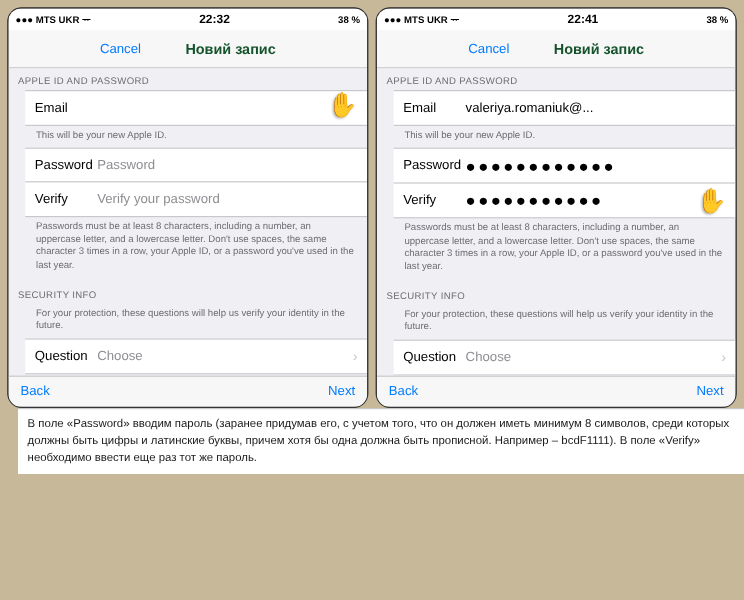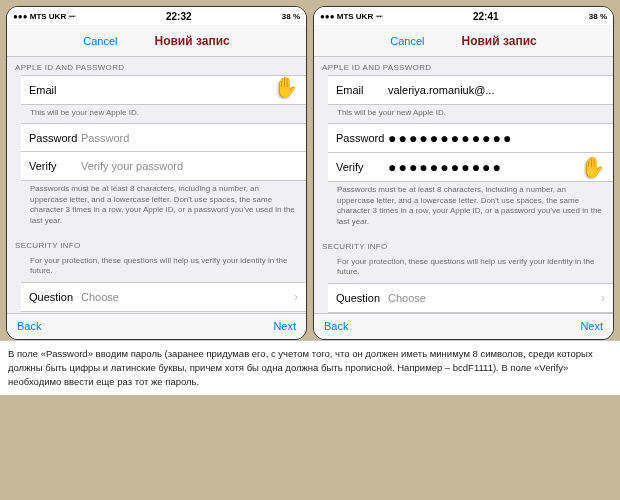--- a/index.html
+++ b/index.html
@@ -71,21 +71,21 @@
       padding: 4px 8px;
       height: 32px;
     }
     .nav-cancel {
       color: #007aff;
       font-size: 11px;
     }
     .nav-title {
       font-size: 12px;
       font-weight: 600;
-      color: #7f1d1d;
+      color: #14532d;
       margin-left: 37px;
     }
     .nav-next {
       color: #007aff;
       font-size: 11px;
       font-weight: 600;
     }
 
     
     .content-area {
@@ -182,20 +182,21 @@
 
     
     .bottom-text {
       background: #fff;
       padding: 6px 8px;
       font-size: 9.5px;
       color: #1a1a1a;
       line-height: 1.5;
       border-top: 1px solid #c8c7cc;
       flex-shrink: 0;
+      margin-left: 15px;
     }
 
     .security-section {
       margin-top: 4px;
     }
 
   </style>
 </head>
 <body>
 

